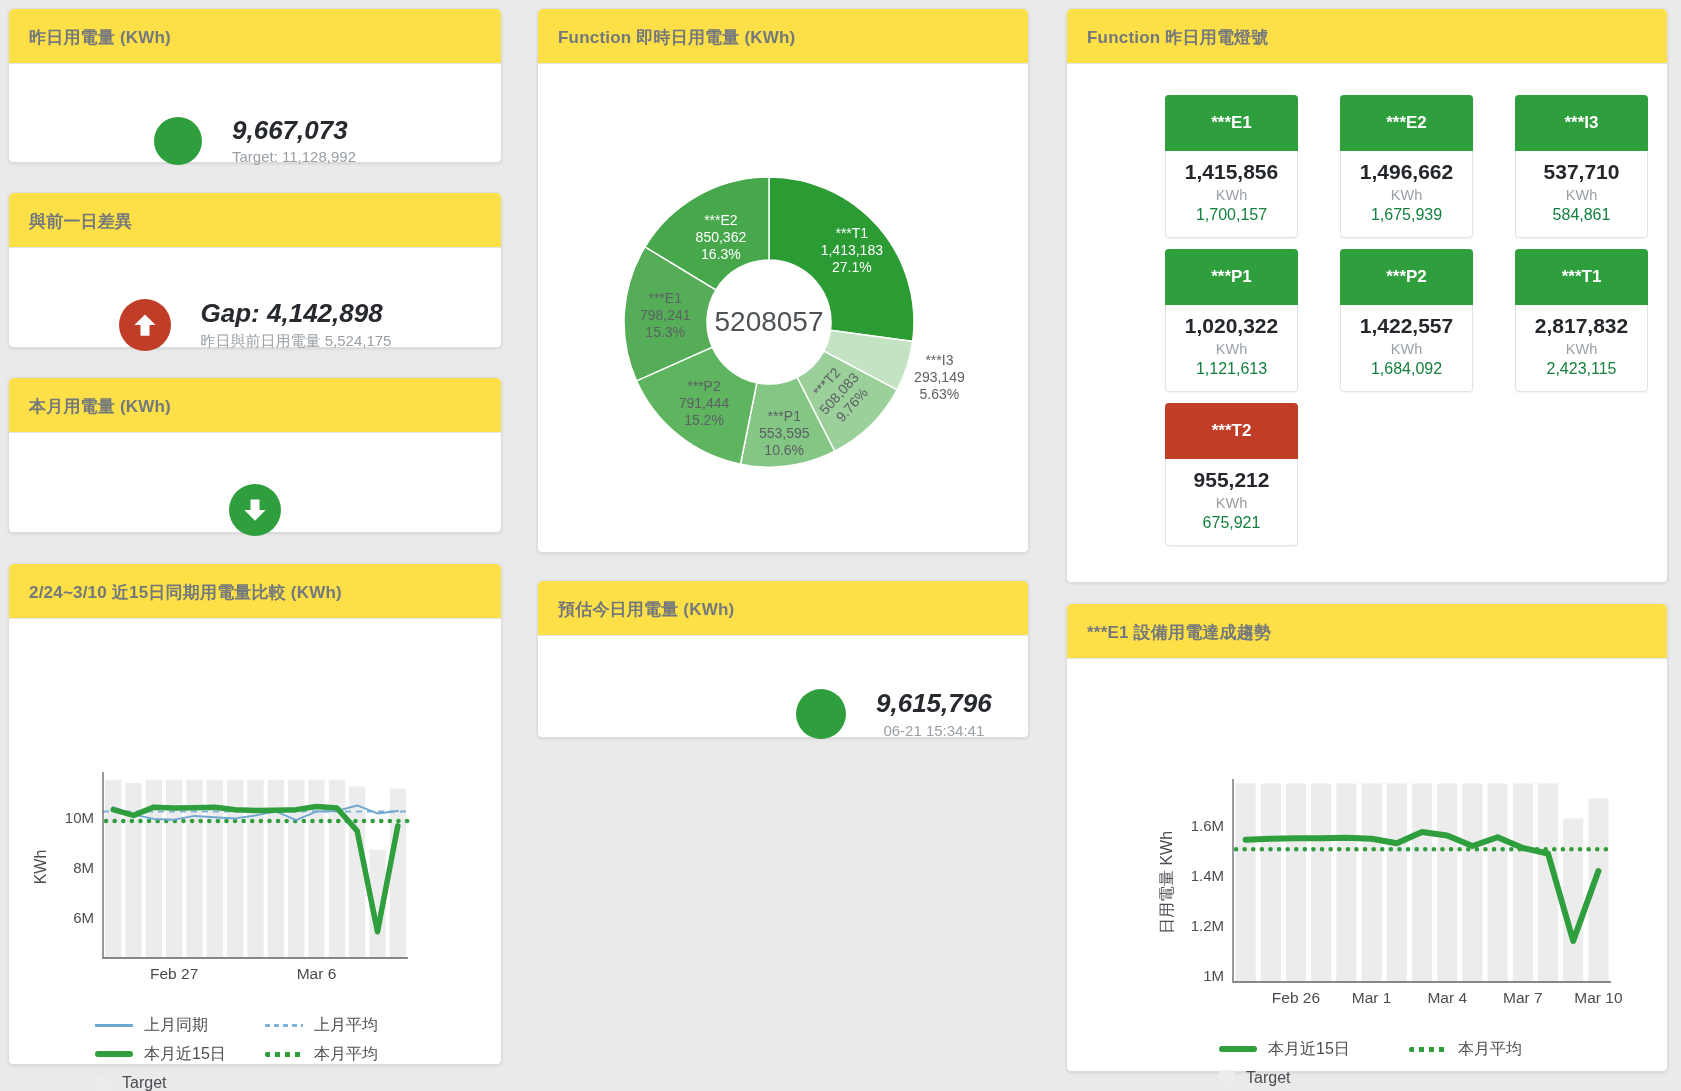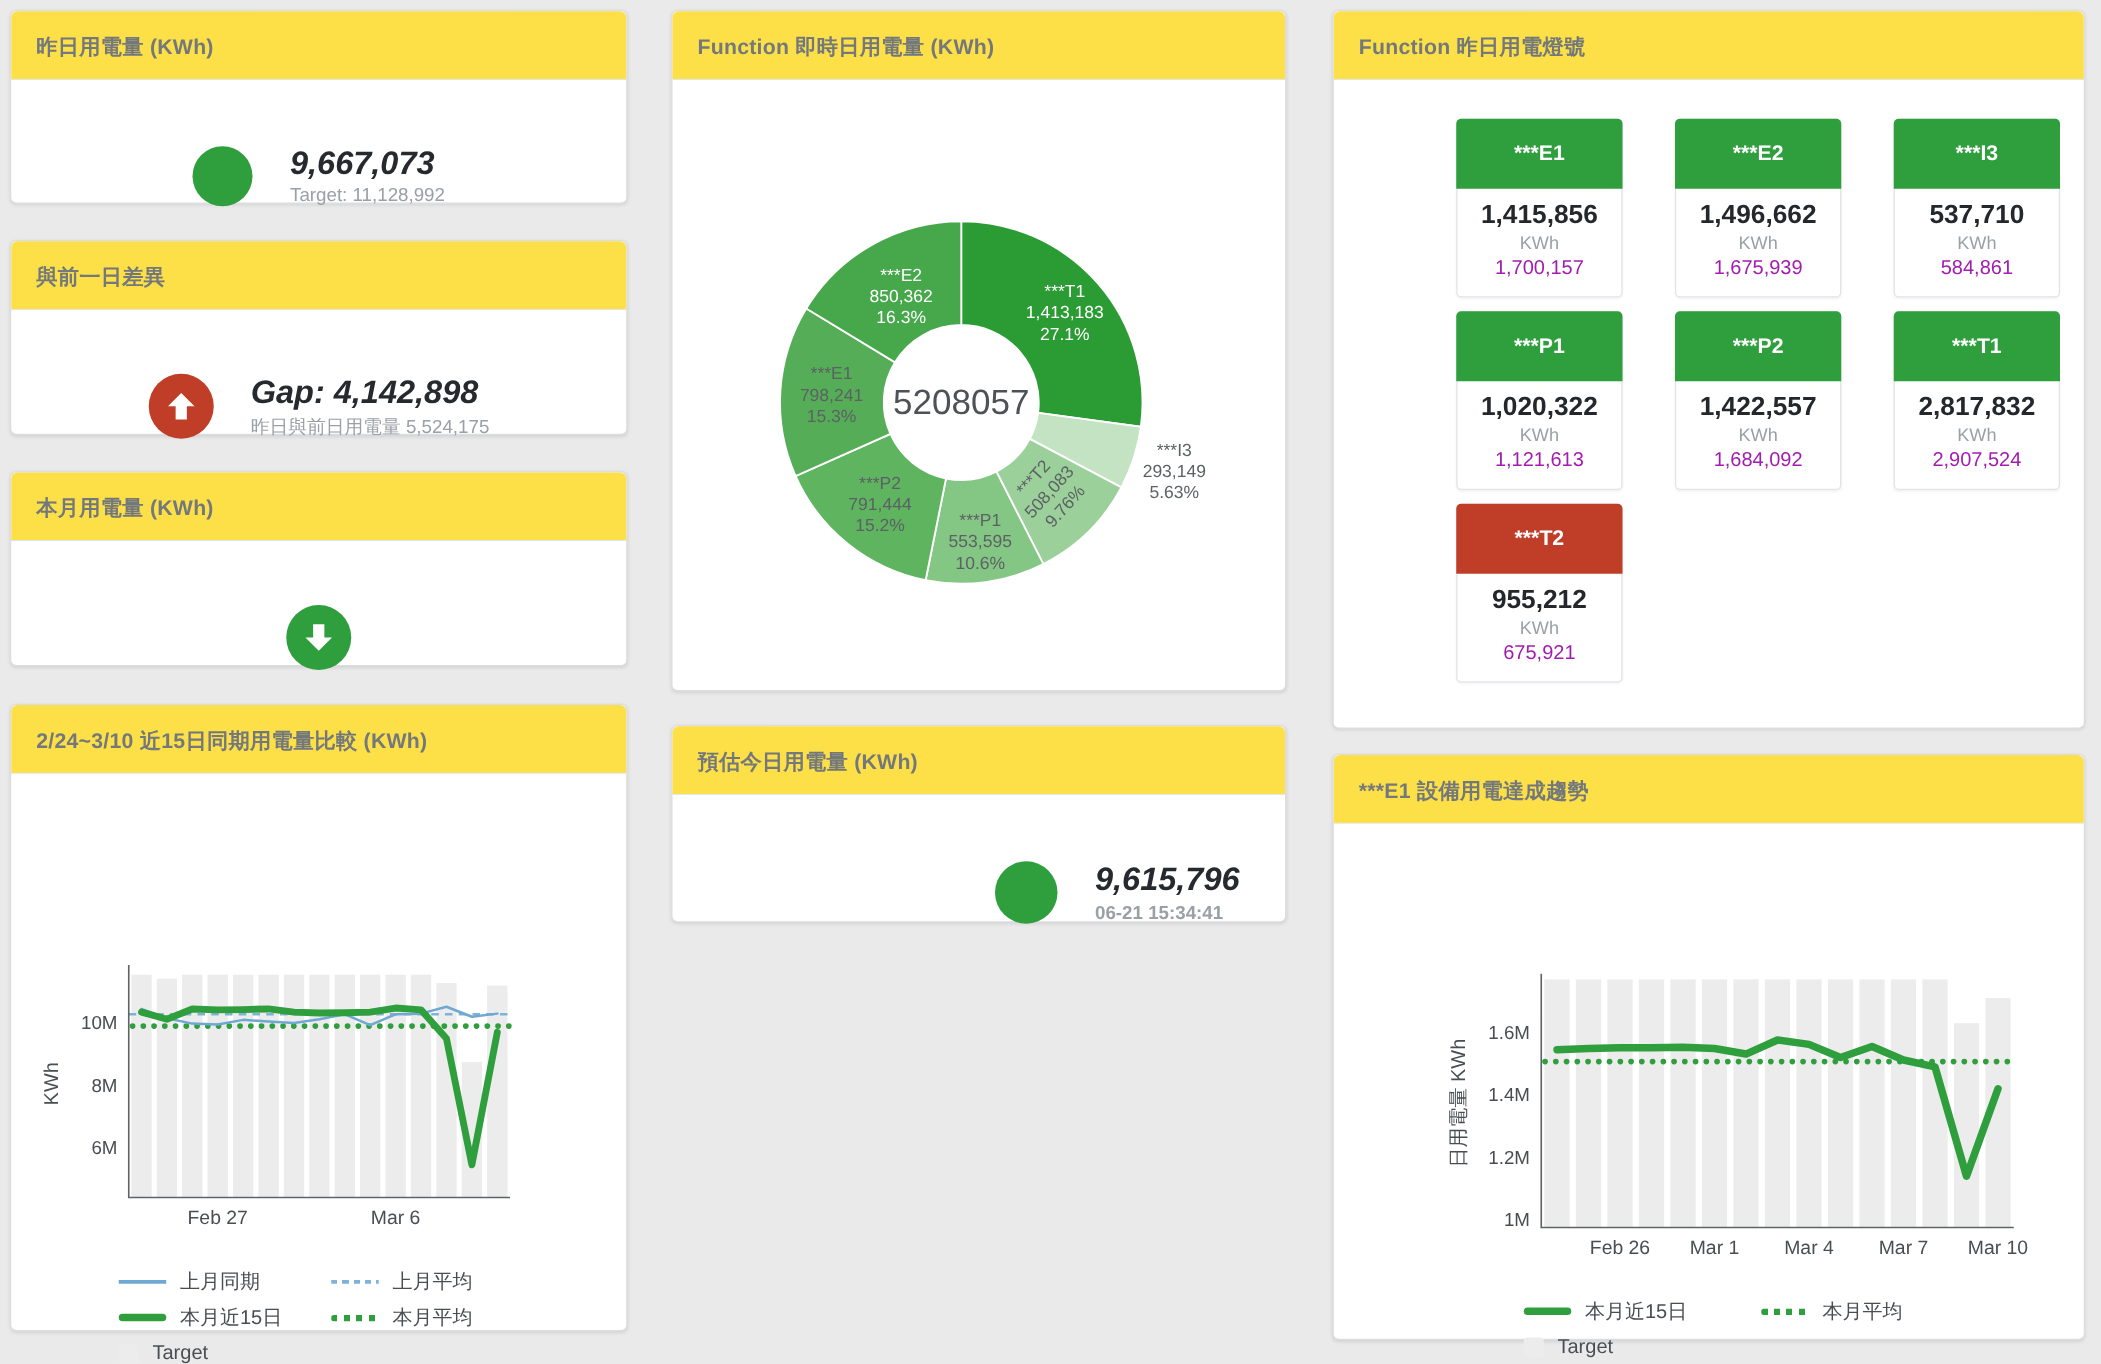--- a/index.html
+++ b/index.html
@@ -18,21 +18,21 @@
   .stat-sub{font-size:15px;color:#9aa0a5;margin-top:3px;}
   .tiles{position:absolute;left:98px;top:31px;display:grid;grid-template-columns:repeat(3,133px);
         column-gap:42px;row-gap:11px;}
   .tile{width:133px;border:1px solid #e1e4e7;border-radius:4px;background:#fff;text-align:center;
         box-shadow:0 1px 2px rgba(0,0,0,.05);box-sizing:border-box;}
   .tile-head{height:56px;line-height:56px;border-radius:4px 4px 0 0;color:#fff;font-weight:bold;
         font-size:17px;margin:-1px -1px 0 -1px;}
   .tile-body{padding:9px 4px 13px;}
   .t-num{font-size:21px;font-weight:bold;color:#24282c;}
   .t-unit{font-size:14.5px;color:#9aa0a5;margin-top:3px;}
-  .t-target{font-size:16px;color:#a21caf;margin-top:3px;}
+  .t-target{font-size:16px;color:#15803d;margin-top:3px;}
   .legend{position:absolute;display:grid;row-gap:7px;font-size:16px;color:#4a4e52;margin-top:27px;}
   .legend-item{display:flex;align-items:center;gap:11px;height:22px;white-space:nowrap;}
   .sw{display:inline-block;flex:0 0 auto;}
   .sw-line{width:38px;height:3px;}
   .sw-dash{width:38px;height:3px;}
   .sw-thick{width:38px;height:6px;border-radius:3px;}
   .sw-dots{width:38px;height:5px;border-radius:2px;}
   .sw-box{width:16px;height:16px;border-radius:3px;}
   text{font-family:"Liberation Sans",sans-serif;}
 </style>
@@ -179,21 +179,21 @@
           <text x="231" y="267" text-anchor="middle" font-size="28" fill="#4d5256">5208057</text>
         </svg></div>
   </div>
 
   <div class="card" style="left:537px;top:580px;width:492px;height:158px;">
     <div class="card-head">預估今日用電量 (KWh)</div>
     <div class="card-body stat" style="justify-content:flex-start;padding-left:258px;box-sizing:border-box;">
       <span class="dot" style="width: 50px; height: 50px; background: rgb(47, 158, 61);"></span>
       <div class="stat-text">
         <div class="stat-value">9,615,796</div>
-        <div class="stat-sub" style="text-align:left;font-weight:bold;">06-21 15:34:41</div>
+        <div class="stat-sub" style="text-align:center;">06-21 15:34:41</div>
       </div>
     </div>
   </div>
 
   <div class="card" style="left:1066px;top:8px;width:602px;height:575px;">
     <div class="card-head">Function 昨日用電燈號</div>
     <div class="card-body">
       <div class="tiles" id="tiles">
           <div class="tile">
             <div class="tile-head" style="background: rgb(47, 158, 61);">***E1</div>
@@ -233,21 +233,21 @@
               <div class="t-num">1,422,557</div>
               <div class="t-unit">KWh</div>
               <div class="t-target">1,684,092</div>
             </div>
           </div>
           <div class="tile">
             <div class="tile-head" style="background: rgb(47, 158, 61);">***T1</div>
             <div class="tile-body">
               <div class="t-num">2,817,832</div>
               <div class="t-unit">KWh</div>
-              <div class="t-target">2,907,524</div>
+              <div class="t-target">2,423,115</div>
             </div>
           </div>
           <div class="tile">
             <div class="tile-head" style="background: rgb(192, 61, 39);">***T2</div>
             <div class="tile-body">
               <div class="t-num">955,212</div>
               <div class="t-unit">KWh</div>
               <div class="t-target">675,921</div>
             </div>
           </div>

